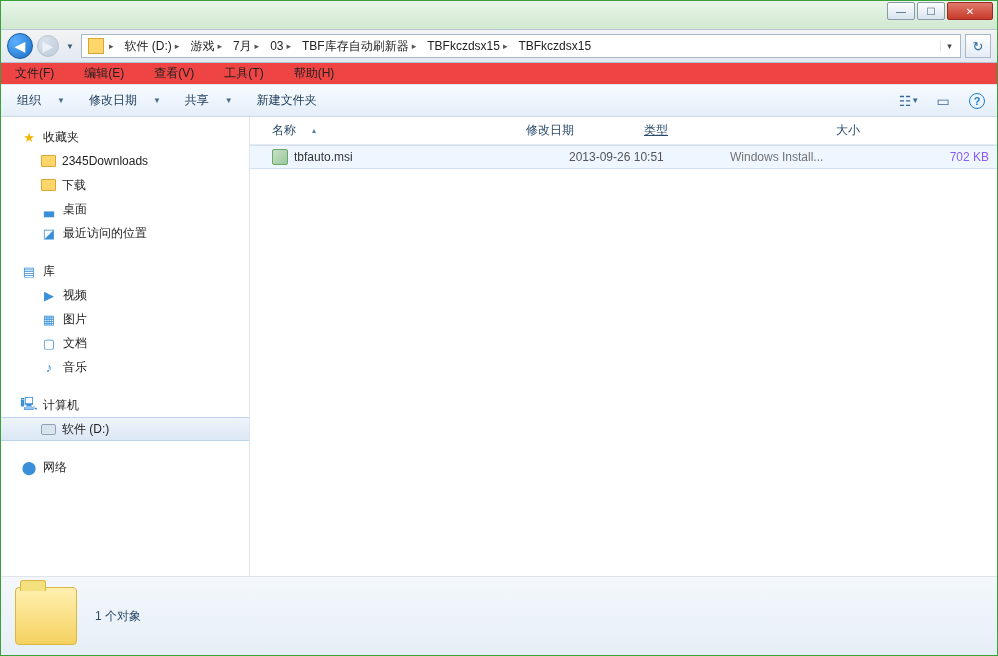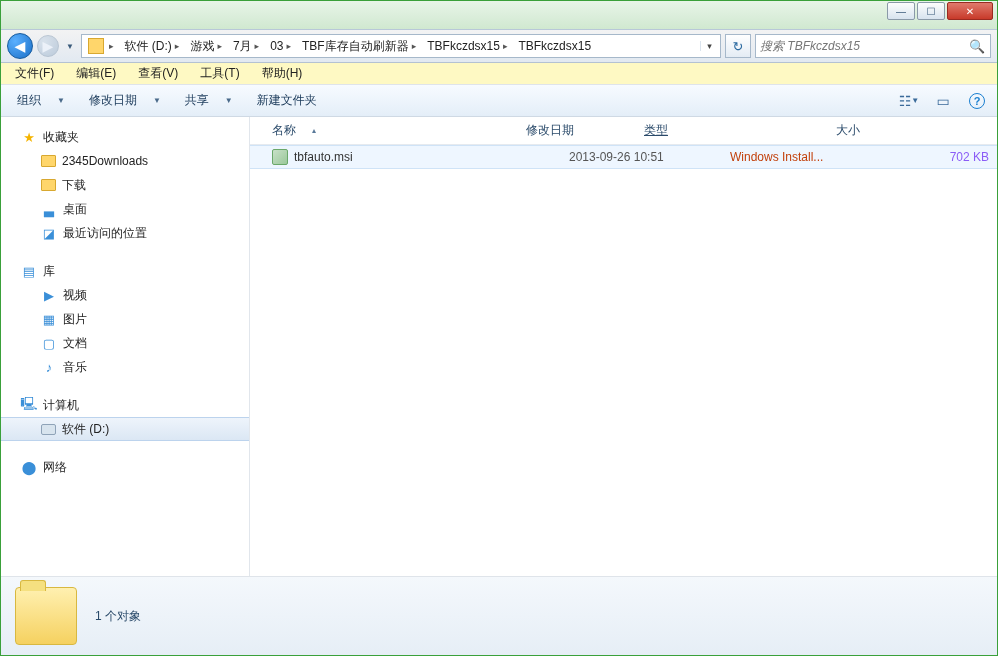--- a/index.html
+++ b/index.html
@@ -18,21 +18,21 @@
 .addr { flex:1; height:24px; border:1px solid #a6b8ca; background:#fff; display:flex; align-items:center; padding:0 2px; gap:0; overflow:hidden;}
 .addr .seg { display:flex; align-items:center; height:100%; padding:0 4px; color:#222; cursor:default; white-space:nowrap;}
 .addr .arrow { color:#555; font-size:9px; padding:0 3px;}
 .addr .icon { width:16px; height:16px; background:#ffd66b; border:1px solid #d8a830; margin-right:2px;}
 .addr-end { margin-left:auto; display:flex;}
 .addr-end .dd { width:18px; display:flex; align-items:center; justify-content:center; color:#444; font-size:9px; border-left:1px solid #dbe4ee;}
 .refresh { width:26px; height:24px; border:1px solid #a6b8ca; background:linear-gradient(to bottom,#fff,#e4ecf4); display:flex; align-items:center; justify-content:center; color:#2c6aa0; font-size:13px;}
 .search { width:236px; height:24px; border:1px solid #a6b8ca; background:#fff; display:flex; align-items:center; padding:0 4px; color:#777; font-style:italic;}
 .search .mag { margin-left:auto; color:#2c6aa0; font-style:normal; font-size:13px;}
 
-.menubar { height:22px; background:#fef9c3; border-bottom:1px solid #dfe4ea; display:flex; align-items:flex-start; padding:0 6px; gap:6px;}
+.menubar { height:22px; background:#ef4444; border-bottom:1px solid #dfe4ea; display:flex; align-items:flex-start; padding:0 6px; gap:14px;}
 .menubar span { padding:2px 8px; color:#222; cursor:default;}
 
 .toolbar { height:32px; background:linear-gradient(to bottom,#f7fbff,#e4eef8); border-bottom:1px solid #cfd9e4; display:flex; align-items:center; padding:0 8px; gap:8px;}
 .toolbar .tb { padding:3px 8px; color:#1b3a5a; cursor:default; display:flex; align-items:center; gap:16px;}
 .toolbar .tb .dd { font-size:8px; color:#4a6a8a;}
 .toolbar .right { margin-left:auto; display:flex; align-items:center; gap:10px;}
 .toolbar .icon-btn { width:24px; height:22px; display:flex; align-items:center; justify-content:center; color:#3a6a9a; font-size:14px;}
 .toolbar .help { color:#1a7fd0; border:1px solid #1a7fd0; border-radius:50%; width:16px; height:16px; display:flex; align-items:center; justify-content:center; font-size:11px; font-weight:bold;}
 
 .body { display:flex; height:calc(100% - 28px - 34px - 22px - 32px - 78px); border-bottom:1px solid #dfe4ea;}
@@ -53,21 +53,21 @@
 .columns .c-name { width:254px;}
 .columns .c-date { width:118px;}
 .columns .c-type { width:142px;text-decoration:underline;}
 .columns .c-size { width:90px; justify-content:flex-end;}
 .columns .sort { font-size:8px; color:#5a7a9a;}
 .rows { flex:1;}
 .row { height:24px; display:flex; align-items:center; padding-left:14px; color:#333;}
 .row.sel { background:#eef6ff; border:1px solid #cfe3f7; border-left:none; border-right:none;gap:43px;}
 .row .c-name { width:254px; display:flex; align-items:center; gap:6px; padding-left:8px;}
 .row .c-date { width:118px; color:#555; padding-left:8px;}
-.row .c-type { width:142px; color:#c2410c; padding-left:8px;}
+.row .c-type { width:142px; color:#737373; padding-left:8px;}
 .row .c-size { width:90px; color:#8b5cf6; text-align:right; padding-right:8px;}
 .msi-ico { width:16px; height:16px; background:linear-gradient(135deg,#c8e0c8,#9ac89a); border:1px solid #6aa86a; border-radius:2px;}
 
 .statusbar { height:78px; background:linear-gradient(to bottom,#f4f8fc,#e6eef6); display:flex; align-items:center; padding:6px 14px; gap:18px;}
 .big-folder { width:62px; height:58px; background:linear-gradient(to bottom,#fff0b0,#f5d160); border:1px solid #d8b840; border-radius:4px; position:relative;}
 .big-folder::before { content:""; position:absolute; top:-8px; left:4px; width:24px; height:10px; background:#f5e080; border:1px solid #d8b840; border-bottom:none; border-radius:3px 3px 0 0;}
 .status-text { color:#2a4a6a;}
 </style>
 </head>
 <body>
@@ -116,24 +116,20 @@
           <span class="arrow">▸</span>
         </span>
       <span class="seg">
           <span>TBFkczdsx15</span>
         </span>
       <div class="addr-end">
           <div class="dd">▾</div>
         </div>
     </div>
     <div class="refresh">↻</div>
-    <div class="search">
-      <span>搜索 TBFkczdsx15</span>
-      <span class="mag">🔍</span>
-    </div>
   </div>
 
   <div class="menubar">
     <span>文件(F)</span>
     <span>编辑(E)</span>
     <span>查看(V)</span>
     <span>工具(T)</span>
     <span>帮助(H)</span>
   </div>
 

